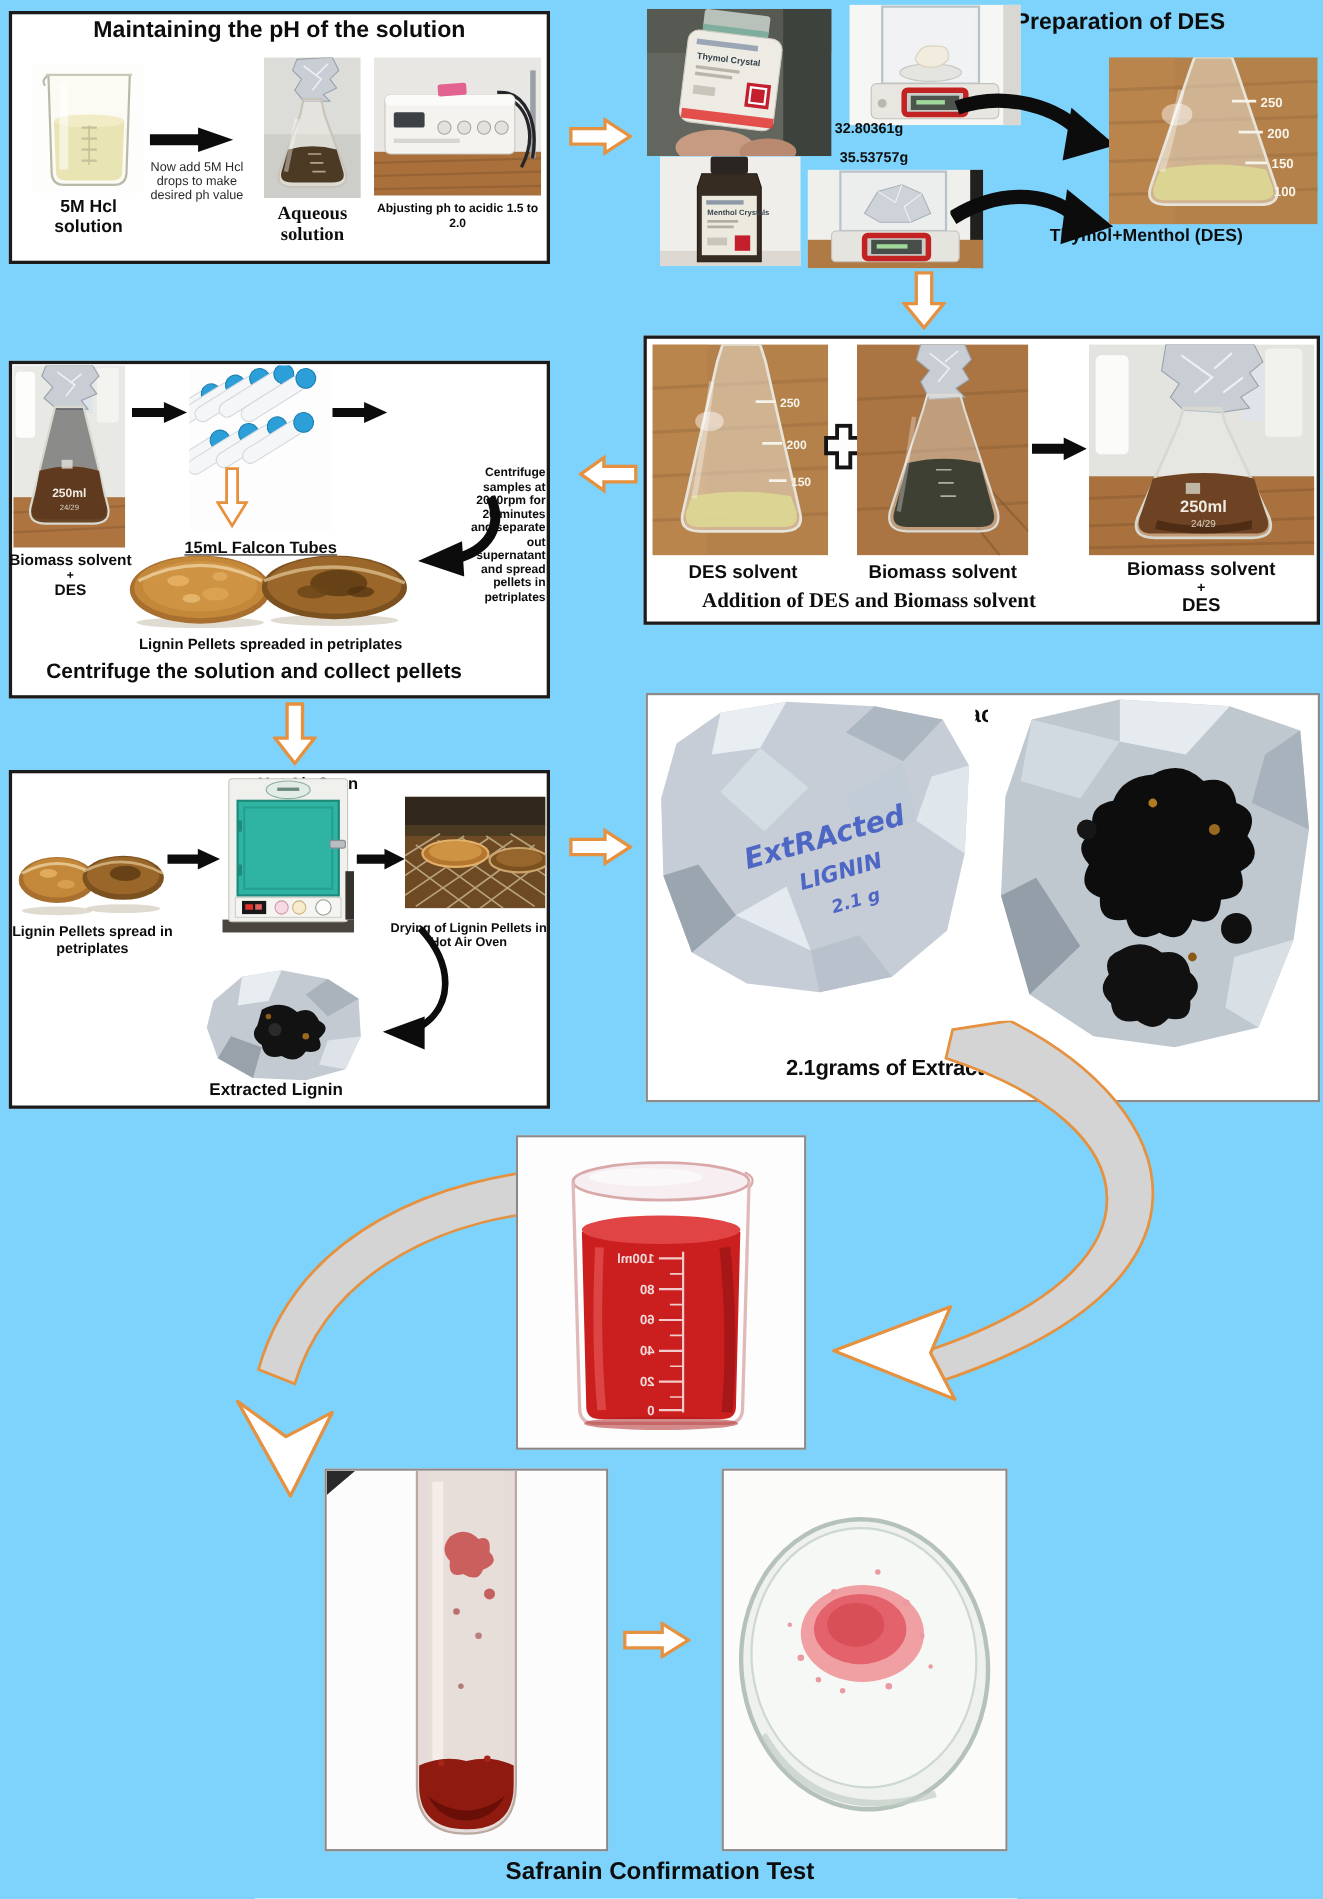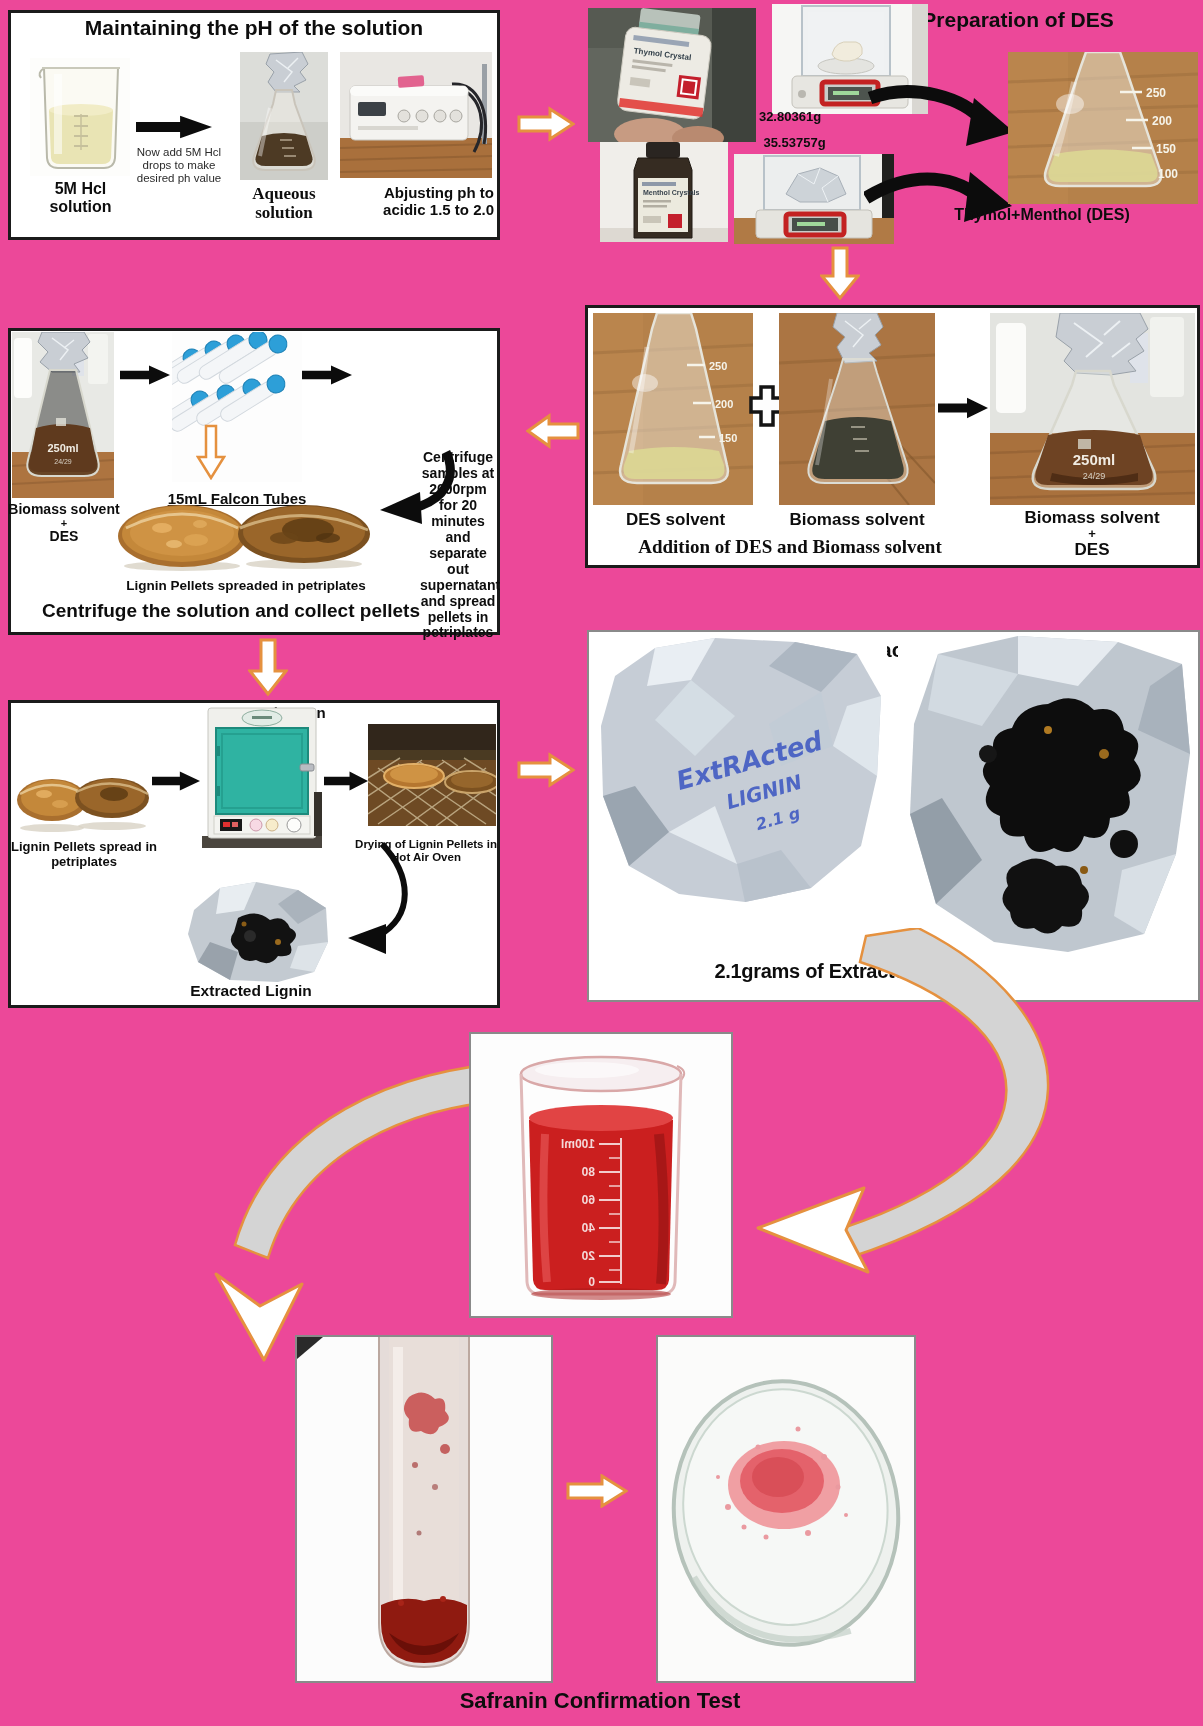--- a/index.html
+++ b/index.html
@@ -1,16 +1,16 @@
 <!DOCTYPE html>
 <html><head>
 <meta charset="utf-8">
 <style>
   html,body{margin:0;padding:0;background:#fff;}
-  #canvas{position:relative;width:1203px;height:1726px;background:#ec4899;
+  #canvas{position:relative;width:1203px;height:1726px;background:#7dd3fc;
           font-family:"Liberation Sans","DejaVu Sans",sans-serif;overflow:hidden;}
   .panel{position:absolute;border:3px solid #1b1b1b;background:#fff;box-sizing:border-box;}
   .gbox{position:absolute;border:2px solid #8a8a8a;background:#fff;box-sizing:border-box;}
   .cap{position:absolute;font-weight:bold;color:#0d0d0d;text-align:center;line-height:1.14;}
   .photo{position:absolute;overflow:hidden;}
   .photo svg{display:block;width:100%;height:100%;}
   .barrow{position:absolute;background:#0c0c0c;
           clip-path:polygon(0 31%,58% 31%,58% 7%,100% 50%,58% 93%,58% 69%,0 69%);}
   .oarrow{position:absolute;}
   .stack span{display:block;}
@@ -67,21 +67,21 @@
       <rect x="10" y="34" width="118" height="10" rx="5" fill="#fbfbf9"></rect>
       <rect x="58" y="24" width="26" height="11" rx="2" fill="#e2638f" transform="rotate(-4 71 29)"></rect>
       <rect x="18" y="50" width="28" height="14" rx="2" fill="#3c4146"></rect>
       <circle cx="64" cy="64" r="6" fill="#e3e1dc" stroke="#a8a6a0"></circle>
         <circle cx="82" cy="64" r="6" fill="#e3e1dc" stroke="#a8a6a0"></circle>
       <circle cx="100" cy="64" r="6" fill="#e3e1dc" stroke="#a8a6a0"></circle>
         <circle cx="116" cy="64" r="6" fill="#e3e1dc" stroke="#a8a6a0"></circle>
       <rect x="18" y="74" width="60" height="4" fill="#d8d6d0"></rect>
     </svg>
   </div>
-  <div class="cap" style="left:338px;top:184px;width:156px;font-size:15px;text-align:right;">Abjusting ph to acidic 1.5 to 2.0</div>
+  <div class="cap" style="left:338px;top:184px;width:156px;font-size:11px;">Abjusting ph to acidic 1.5 to 2.0</div>
 
   <div class="oarrow" style="left:517px;top:106px;width:58px;height:36px;">
     <svg viewBox="0 0 58 36">
         <polygon points="2,11 33,11 33,3 56,18 33,33 33,25 2,25" fill="#fff" stroke="#E5913F" stroke-width="3"></polygon>
       </svg>
   </div>
 
   <div class="cap" style="left:840px;top:8px;width:356px;font-size:21px;">Preparation of DES</div>
 
   <div class="photo" style="left:588px;top:8px;width:168px;height:134px;">
@@ -347,21 +347,21 @@
 
   <div class="barrow" style="left:302px;top:364px;width:50px;height:22px;"></div>
 
 
   <div class="oarrow" style="left:348px;top:448px;width:115px;height:78px;">
     <svg viewBox="0 0 115 78">
       <path d="M98,4 C110,30 96,52 66,60" stroke="#0c0c0c" stroke-width="9" fill="none"></path>
       <polygon points="72,44 32,62 74,76" fill="#0c0c0c"></polygon>
     </svg>
   </div>
-  <div class="cap" style="left:420px;top:450px;width:76px;font-size:14px;">Centrifuge samples at 2000rpm for 20 minutes and separate out supernatant and spread pellets in petriplates</div>
+  <div class="cap" style="left:420px;top:424px;width:76px;font-size:11px;text-align:right;">Centrifuge samples at 2000rpm for 20 minutes and separate out supernatant and spread pellets in petriplates</div>
 
   <div class="oarrow" style="left:196px;top:424px;width:30px;height:56px;">
     <svg viewBox="0 0 30 56">
         <polygon points="10,2 20,2 20,33 28,33 15,54 2,33 10,33" fill="#fff" stroke="#E5913F" stroke-width="2.5"></polygon>
       </svg>
   </div>
 
   <div class="photo" style="left:112px;top:496px;width:260px;height:76px;">
     <svg viewBox="0 0 260 76">
       <ellipse cx="70" cy="70" rx="58" ry="5" fill="#d8d2c4" opacity="0.8"></ellipse>

